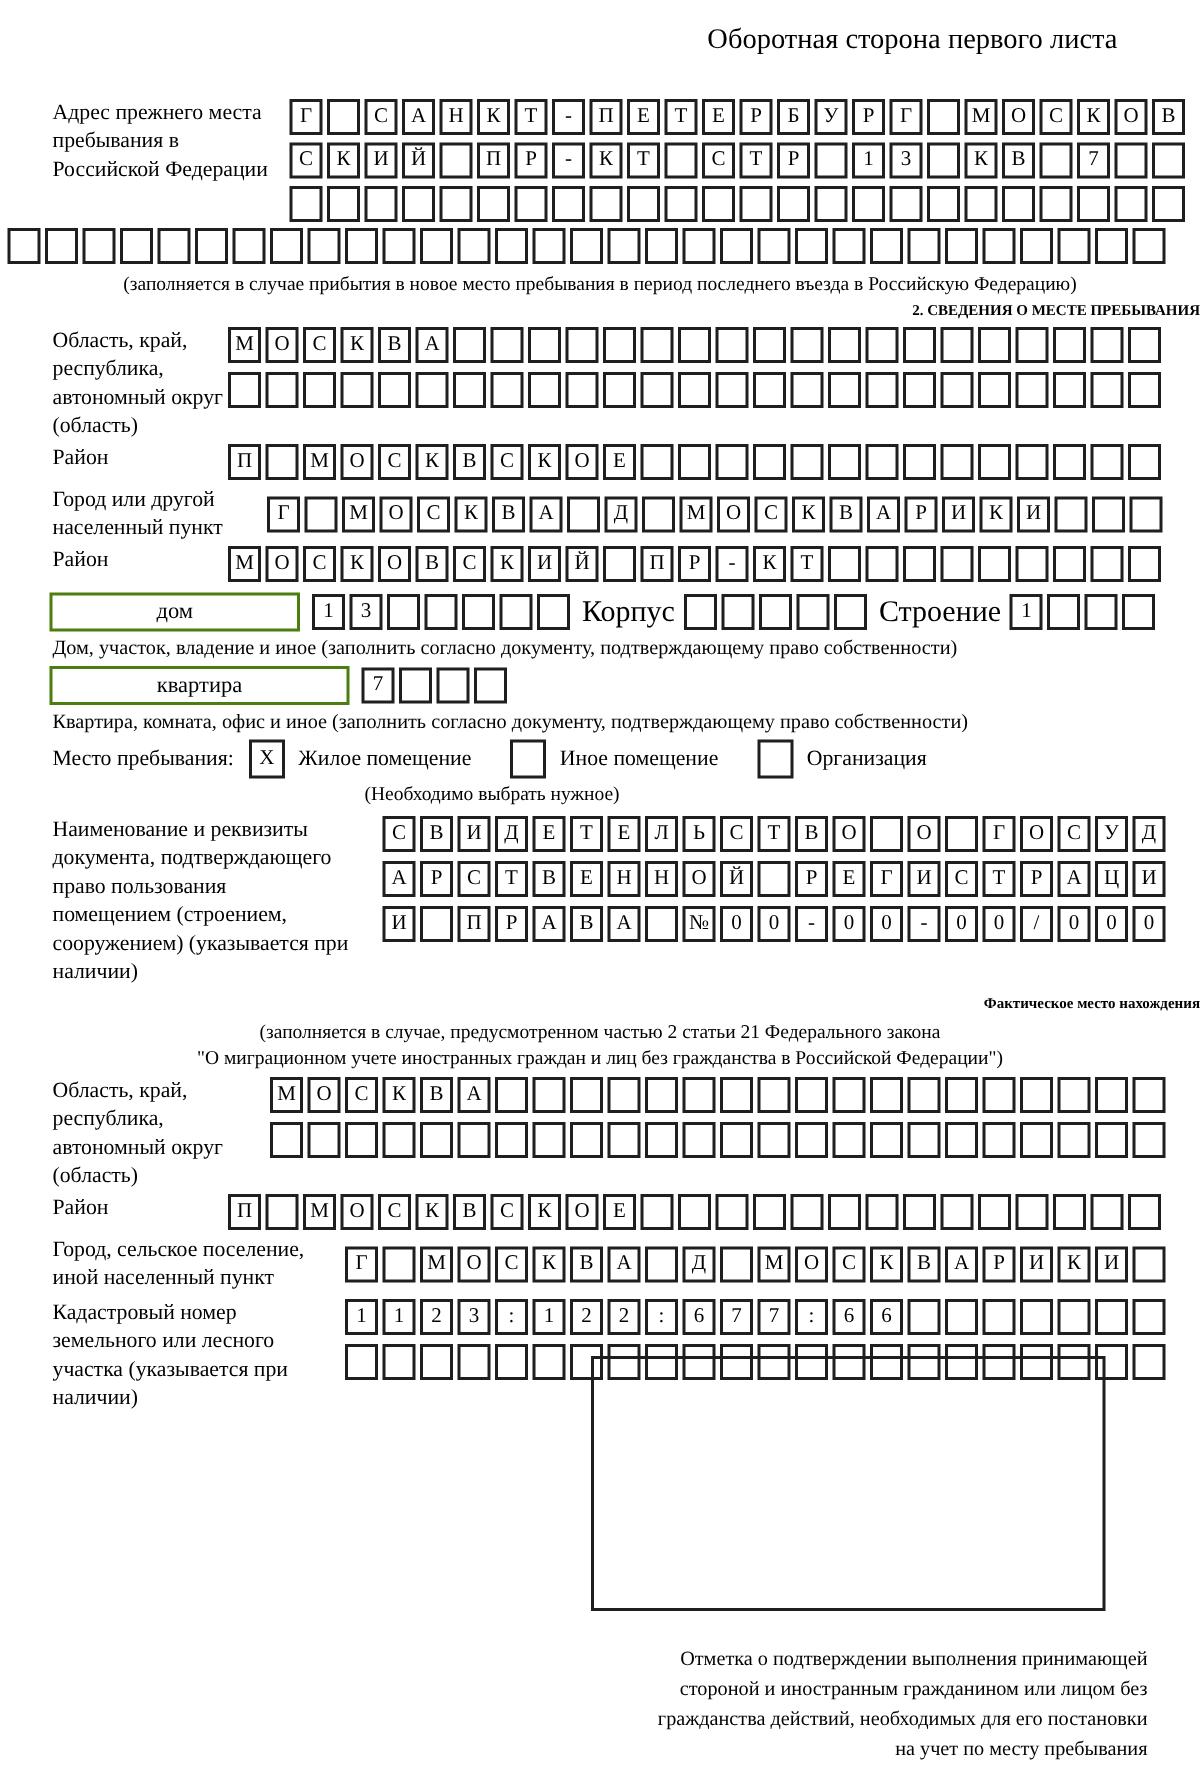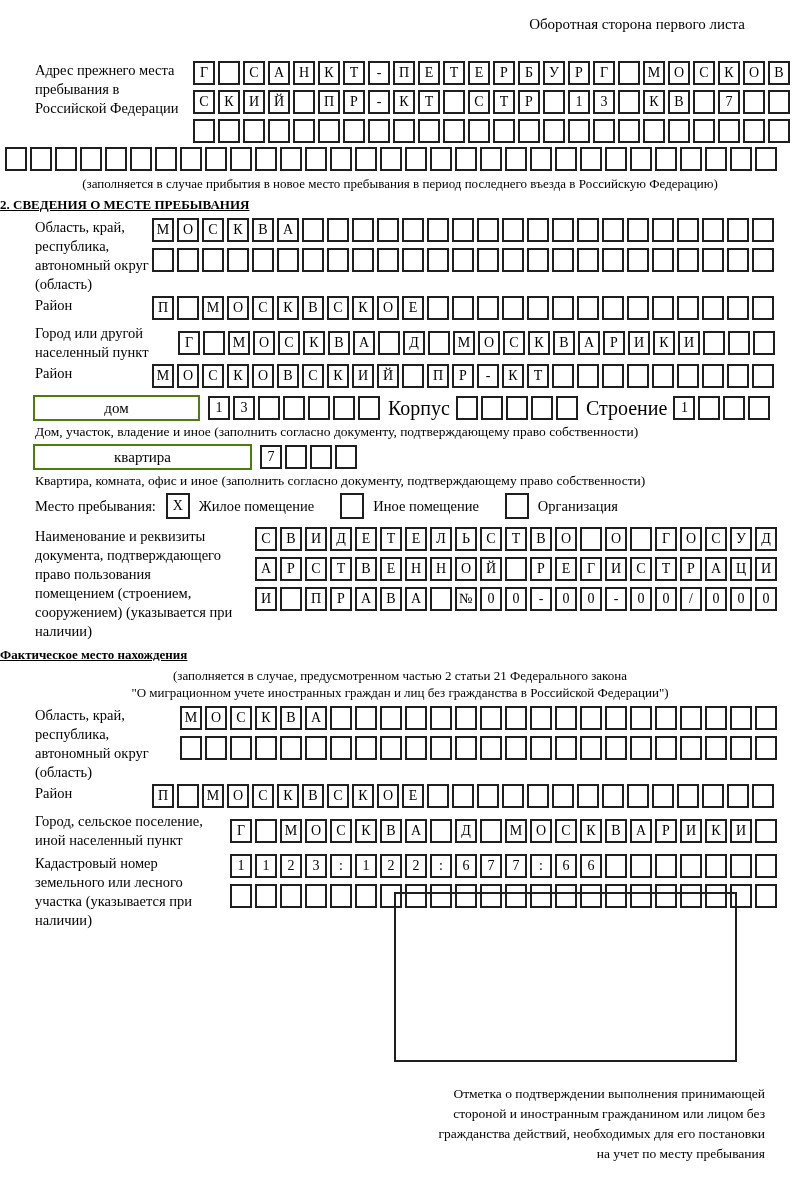--- a/index.html
+++ b/index.html
@@ -6,21 +6,21 @@
   html,body { background:#ffffff; }
   body {
     width:800px; height:1180px;
     font-family:"Liberation Serif", serif;
     color:#000; position:relative; overflow:hidden;
   }
   .page { width:800px; height:1180px; }
 
   .header-note {
     padding-top:16px; margin-right:55px;
-    text-align:right; font-size:15px;
+    text-align:right; font-size:19px;
   }
 
   .group { display:flex; margin-left:35px; align-items:flex-start; }
   .group.center-row { align-items:center; }
   .label { font-size:14.5px; line-height:19px; flex:none; }
   .w145 { width:145px; }
   .w117 { width:117px; }
   .w143 { width:143px; }
   .w140 { width:145px; }
   .w195 { width:195px; }
@@ -34,31 +34,31 @@
     border:2px solid #1f1f1f;
     display:inline-flex; align-items:center; justify-content:center;
     font-size:14px; line-height:1;
   }
 
   .fullrow { margin-left:5px; margin-top:4px; }
   .addr-group { margin-top:28px;gap:13px; }
 
   .note { font-size:13px; line-height:14px; }
   .note.center { text-align:center; margin-top:6px; }
-  .section-title { text-align:left; font-size:13px; font-weight:bold; margin-top:6px;text-decoration:underline; }
+  .section-title { text-align:right; font-size:10px; font-weight:bold; margin-top:6px; }
   .mt4 { margin-top:4px; } .mt5 { margin-top:5px; } .mt2 { margin-top:2px; }
   .mt6 { margin-top:6px; } .mt8 { margin-top:8px; }
 
   .bigbox {
     border:2px solid #4d7c0f; height:26px; flex:none;
     display:inline-flex; align-items:center; justify-content:center;
     font-size:15px;
   }
   .bb167 { width:167px; margin-right:8px; }
-  .bb200 { width:219px; margin-right:8px; }
+  .bb200 { width:200px; margin-right:8px; }
   .inline-label { font-size:20px; margin:0 6px 0 8px; align-self:center; }
   .house-row, .apt-row { display:flex; margin-left:33px; align-items:center; }
   .house-row { margin-top:7px; } .apt-row { margin-top:5px; }
   .caption { margin-left:35px; margin-top:3px; font-size:13.5px; line-height:15px; }
 
   .place-row { display:flex; align-items:center; margin-left:35px; margin-top:5px; font-size:14.5px; }
   .checkbox {
     width:24px; height:26px; flex:none; border:2px solid #1f1f1f;
     display:inline-flex; align-items:center; justify-content:center;
     font-size:14px;
@@ -400,20 +400,21 @@
 
   <div class="place-row">
     <span class="plabel">Место пребывания:</span>
     <span class="checkbox">X</span>
     <span class="opt-label">Жилое помещение</span>
     <span class="checkbox"></span>
     <span class="opt-label">Иное помещение</span>
     <span class="checkbox"></span>
     <span class="opt-label">Организация</span>
   </div>
+  <div class="note choose">(Необходимо выбрать нужное)</div>
 
   <div class="group mt8">
     <div class="label wdoc">Наименование и реквизиты документа, подтверждающего право пользования помещением (строением, сооружением) (указывается при наличии)</div>
     <div class="rows g6">
       <div class="cells">
           <span class="cell">С</span>
           <span class="cell">В</span>
           <span class="cell">И</span>
           <span class="cell">Д</span>
           <span class="cell">Е</span>

